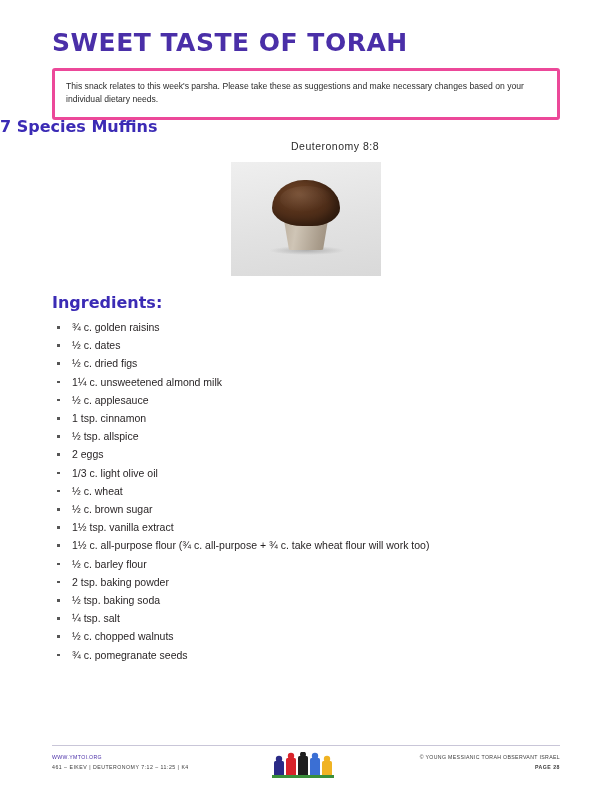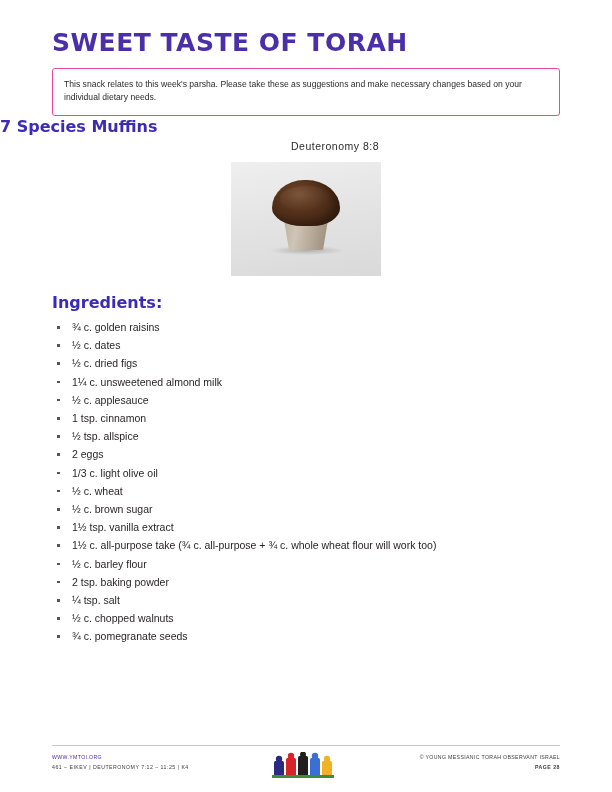--- a/index.html
+++ b/index.html
@@ -34,21 +34,21 @@
     font-family: "DejaVu Sans", sans-serif;
   }
 
   
   .note-box {
     position: absolute;
     left: 52px;
     top: 68px;
     width: 508px;
     box-sizing: border-box;
-    border: 1px solid #ec4899;
+    border: 3px solid #ec4899;
     border-radius: 3px;
     padding: 9px 11px 10px 11px;
     font-size: 8.6px;
     line-height: 1.55;
     color: #2b2b2b;
   }
 
   
   .recipe-title {
     position: absolute;
@@ -233,23 +233,24 @@
     <li>½ c. dried figs</li>
     <li>1¼ c. unsweetened almond milk</li>
     <li>½ c. applesauce</li>
     <li>1 tsp. cinnamon</li>
     <li>½ tsp. allspice</li>
     <li>2 eggs</li>
     <li>1/3 c. light olive oil</li>
     <li>½ c. wheat</li>
     <li>½ c. brown sugar</li>
     <li>1½ tsp. vanilla extract</li>
-    <li>1½ c. all-purpose take (¾ c. all-purpose + ¾ c. whole wheat flour will work too)</li>
+    <li>1½ c. all-purpose flour (¾ c. all-purpose + ¾ c. take wheat flour will work too)</li>
     <li>½ c. barley flour</li>
     <li>2 tsp. baking powder</li>
+    <li>½ tsp. baking soda</li>
     <li>¼ tsp. salt</li>
     <li>½ c. chopped walnuts</li>
     <li>¾ c. pomegranate seeds</li>
   </ul>
 
   <div class="footer-rule"></div>
 
   <div class="footer-left">
     <div>WWW.YMTOI.ORG</div>
     <div class="line2">461 – EIKEV   |   DEUTERONOMY 7:12 – 11:25   |   K4</div>

